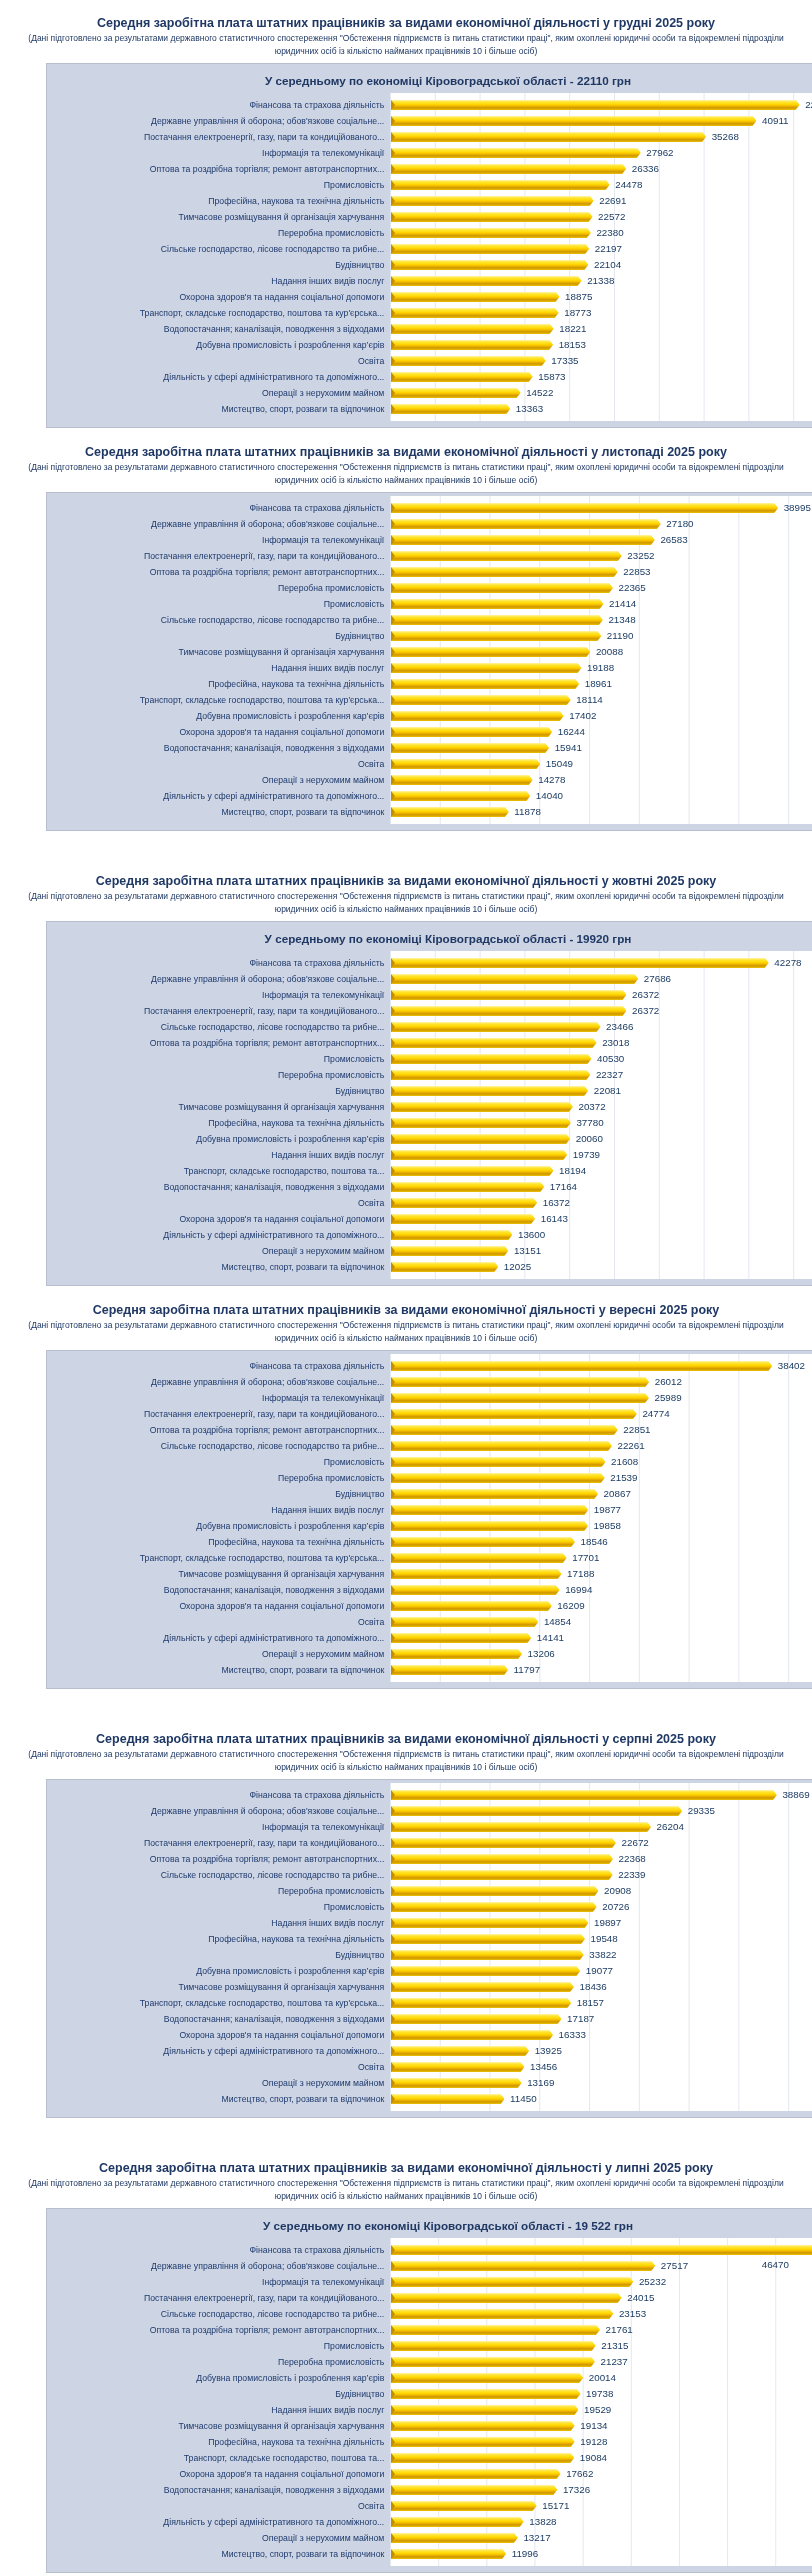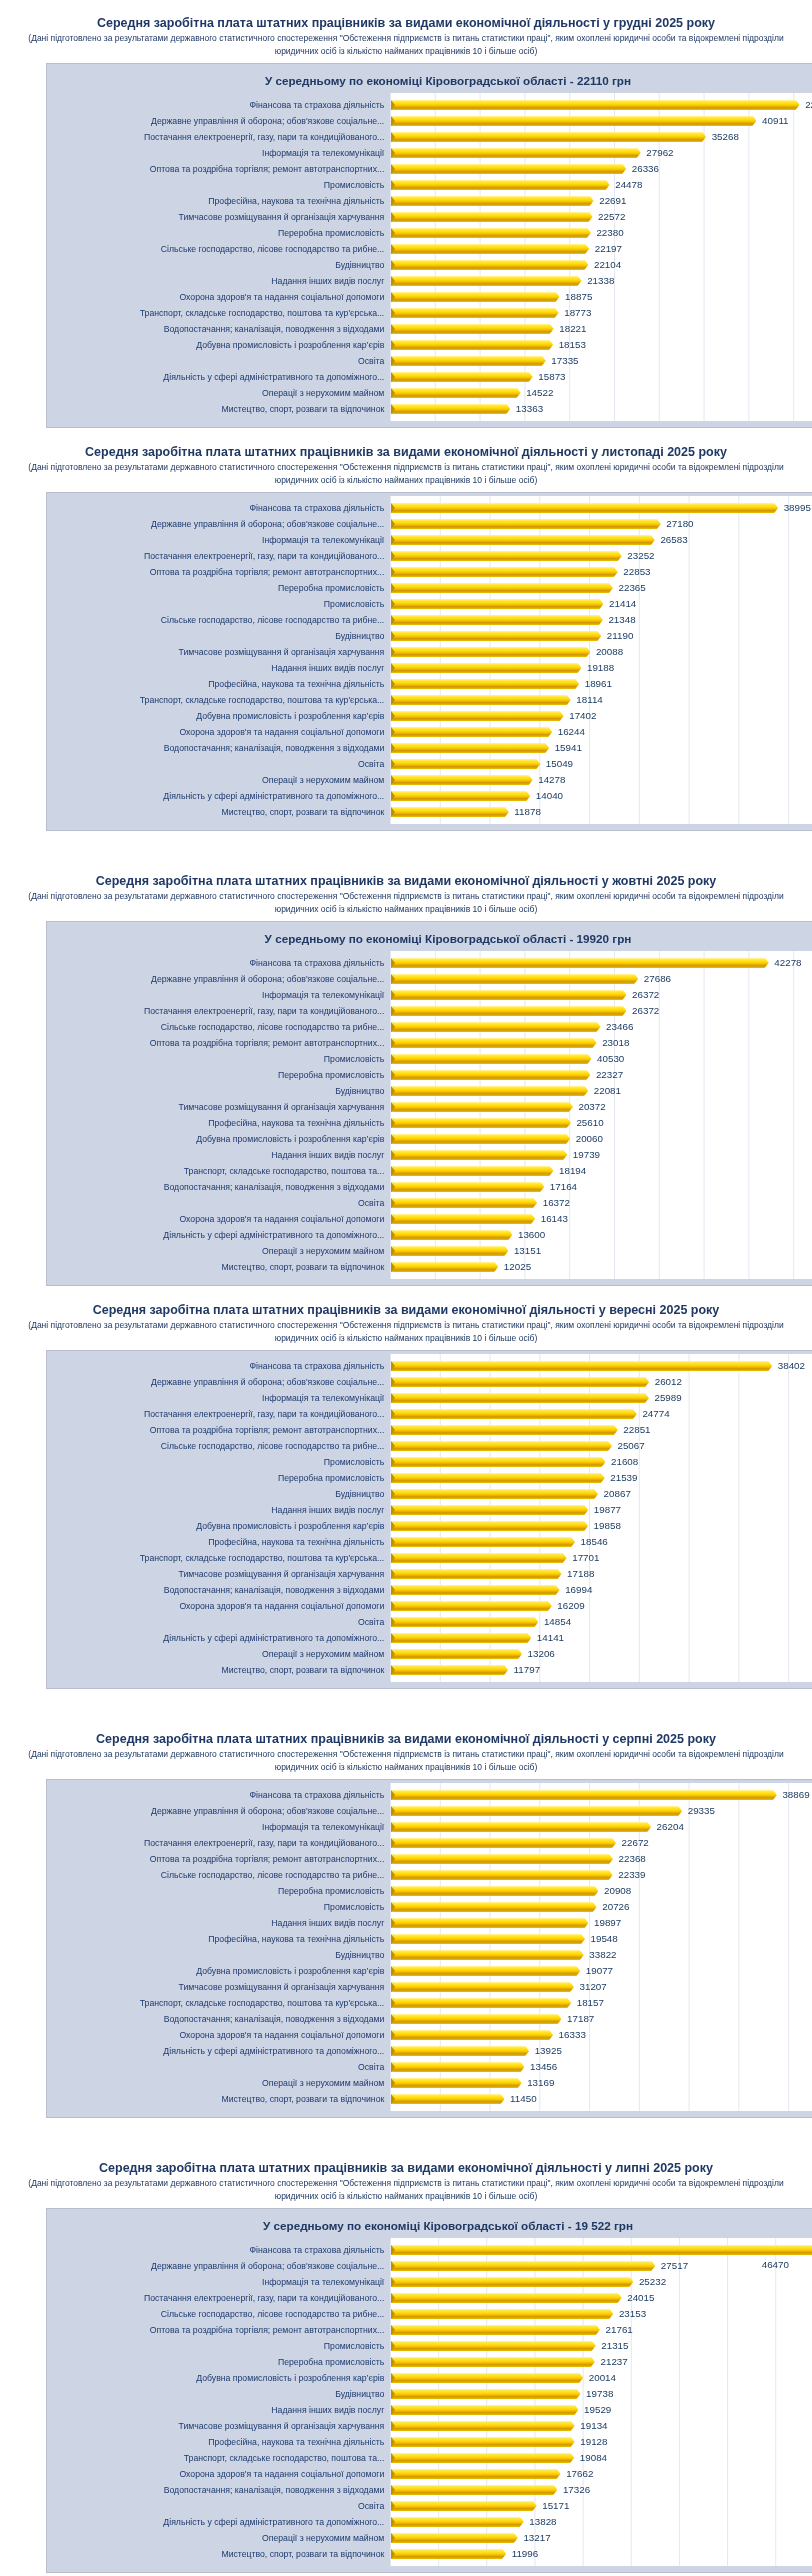--- a/index.html
+++ b/index.html
@@ -484,21 +484,21 @@
             <div class="row-label">Тимчасове розміщування й організація харчування</div>
             <div class="bar-wrap">
               <div class="bar" style="width: 40.74%;"></div>
               <div class="bar-value">20372</div>
             </div>
           </div>
           <div class="row">
             <div class="row-label">Професійна, наукова та технічна діяльність</div>
             <div class="bar-wrap">
               <div class="bar" style="width: 40.28%;"></div>
-              <div class="bar-value">25610</div>
+              <div class="bar-value">37780</div>
             </div>
           </div>
           <div class="row">
             <div class="row-label">Добувна промисловість і розроблення кар’єрів</div>
             <div class="bar-wrap">
               <div class="bar" style="width: 40.12%;"></div>
               <div class="bar-value">20060</div>
             </div>
           </div>
           <div class="row">
@@ -599,21 +599,21 @@
             <div class="row-label">Оптова та роздрібна торгівля; ремонт автотранспортних...</div>
             <div class="bar-wrap">
               <div class="bar" style="width: 50.78%;"></div>
               <div class="bar-value">22851</div>
             </div>
           </div>
           <div class="row">
             <div class="row-label">Сільське господарство, лісове господарство та рибне...</div>
             <div class="bar-wrap">
               <div class="bar" style="width: 49.47%;"></div>
-              <div class="bar-value">25067</div>
+              <div class="bar-value">22261</div>
             </div>
           </div>
           <div class="row">
             <div class="row-label">Промисловість</div>
             <div class="bar-wrap">
               <div class="bar" style="width: 48.02%;"></div>
               <div class="bar-value">21608</div>
             </div>
           </div>
           <div class="row">
@@ -798,21 +798,21 @@
             <div class="row-label">Добувна промисловість і розроблення кар’єрів</div>
             <div class="bar-wrap">
               <div class="bar" style="width: 42.39%;"></div>
               <div class="bar-value">19077</div>
             </div>
           </div>
           <div class="row">
             <div class="row-label">Тимчасове розміщування й організація харчування</div>
             <div class="bar-wrap">
               <div class="bar" style="width: 40.97%;"></div>
-              <div class="bar-value">31207</div>
+              <div class="bar-value">18436</div>
             </div>
           </div>
           <div class="row">
             <div class="row-label">Транспорт, складське господарство, поштова та кур'єрська...</div>
             <div class="bar-wrap">
               <div class="bar" style="width: 40.35%;"></div>
               <div class="bar-value">18157</div>
             </div>
           </div>
           <div class="row">

